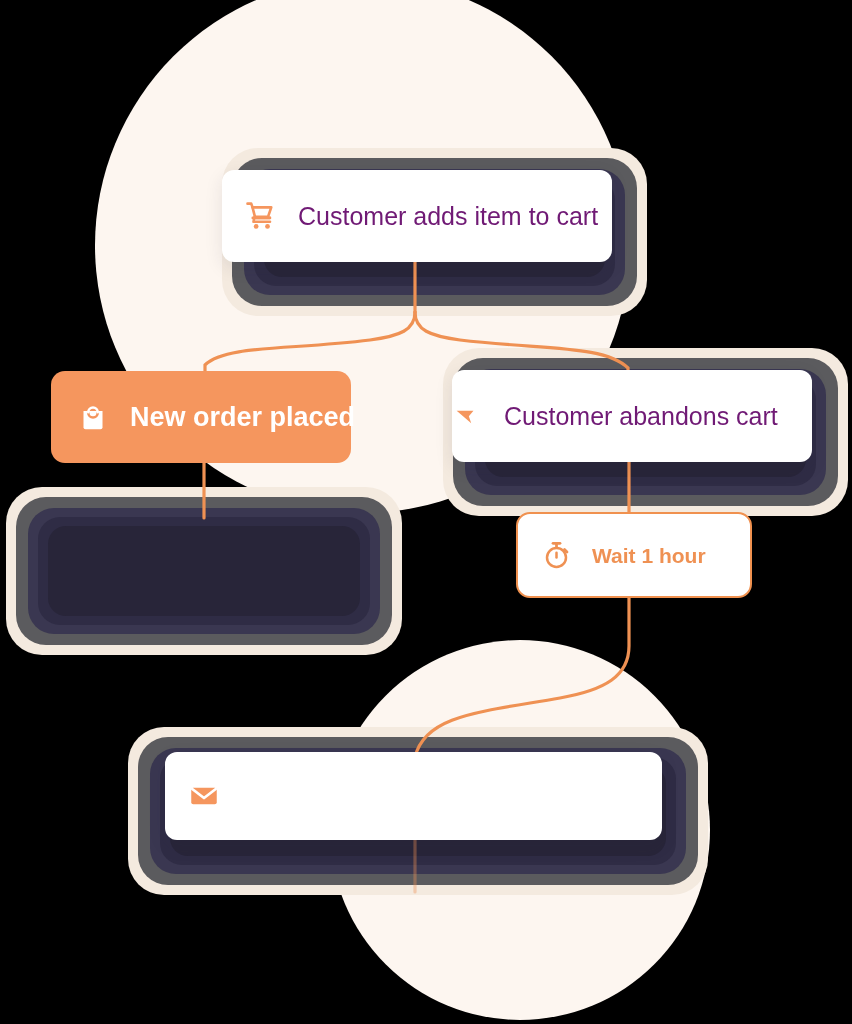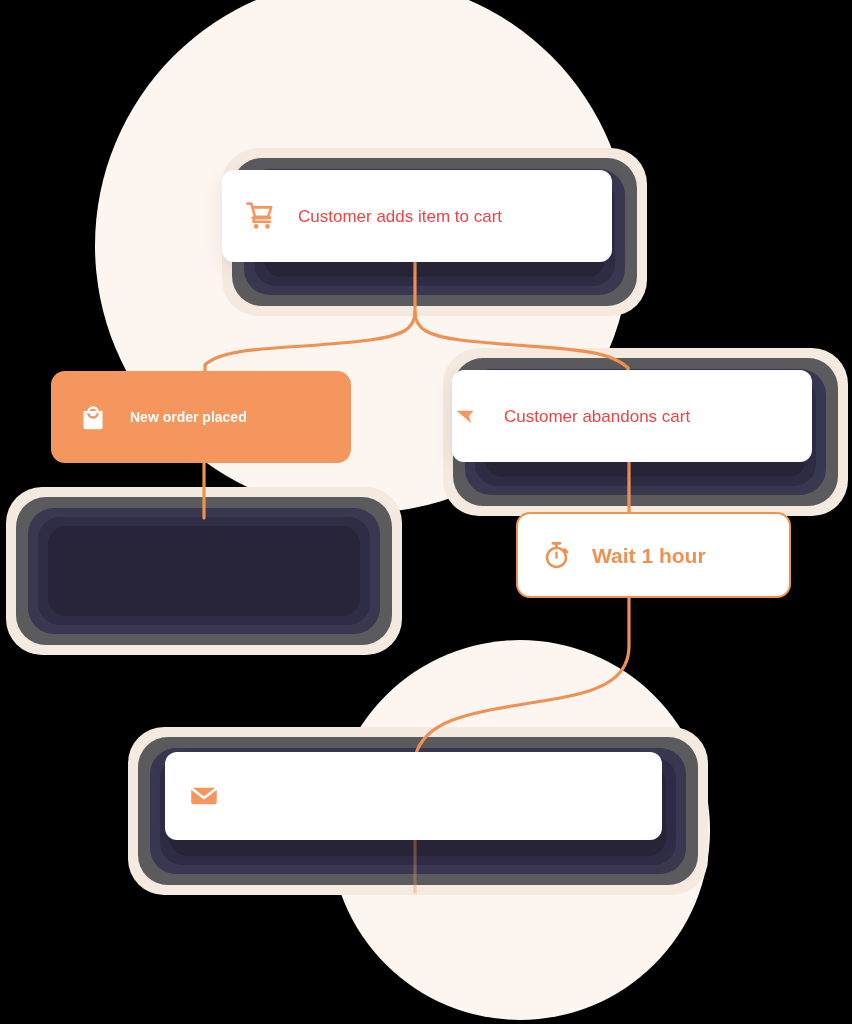--- a/index.html
+++ b/index.html
@@ -71,22 +71,22 @@
   .card .icon {
     flex: 0 0 auto;
     display: flex;
     align-items: center;
     justify-content: center;
   }
   .card .label {
     white-space: pre;
     line-height: 1;
   }
-  .label.gray   { color: #ef4444; font-size: 17px; font-weight: 400; }
-  .label.white  { color: #FFFFFF; font-size: 14px; font-weight: 700; }
+  .label.gray   { color: #701a75; font-size: 25px; font-weight: 400; }
+  .label.white  { color: #FFFFFF; font-size: 27px; font-weight: 700; }
   .label.orange { color: #EF9153; font-size: 21px; font-weight: 700; }
 </style>
 </head>
 <body>
 
 <div id="stage">
 
   <div class="blob" id="blob-top"></div>
   <div class="blob" id="blob-bottom"></div>
 
@@ -171,21 +171,21 @@
       <svg width="30" height="30" viewBox="0 0 24 24" xmlns="http://www.w3.org/2000/svg">
         <g transform="rotate(-42 12 12)">
           <path d="M8.6 3.4 L18.6 12.4 L13.0 13.1 L10.6 18.6 Z" fill="#F5965E"></path>
         </g>
       </svg>
     </span>
     <span class="label gray">Customer abandons cart</span>
   </div>
 
 
-  <div class="card outline" style="left:516px; top:512px; width:275px; height:86px; padding-left:24px; gap:20px;">
+  <div class="card outline" style="left:516px; top:512px; width:236px; height:86px; padding-left:24px; gap:20px;">
     <span class="icon">
       <svg width="30" height="30" viewBox="0 0 24 24" xmlns="http://www.w3.org/2000/svg">
         <circle cx="11.6" cy="14.0" r="7.6" fill="none" stroke="#EF9153" stroke-width="2.0"></circle>
         <path d="M11.6 10.2 L11.6 14.0" fill="none" stroke="#EF9153" stroke-width="2.0" stroke-linecap="round"></path>
         <path d="M8.8 2.6 h5.6" fill="none" stroke="#EF9153" stroke-width="2.2" stroke-linecap="round"></path>
         <path d="M11.6 2.8 L11.6 6.2" fill="none" stroke="#EF9153" stroke-width="2.2"></path>
         <path d="M18.0 7.6 L20.0 9.6" fill="none" stroke="#EF9153" stroke-width="2.2" stroke-linecap="round"></path>
       </svg>
     </span>
     <span class="label orange">Wait 1 hour</span>

